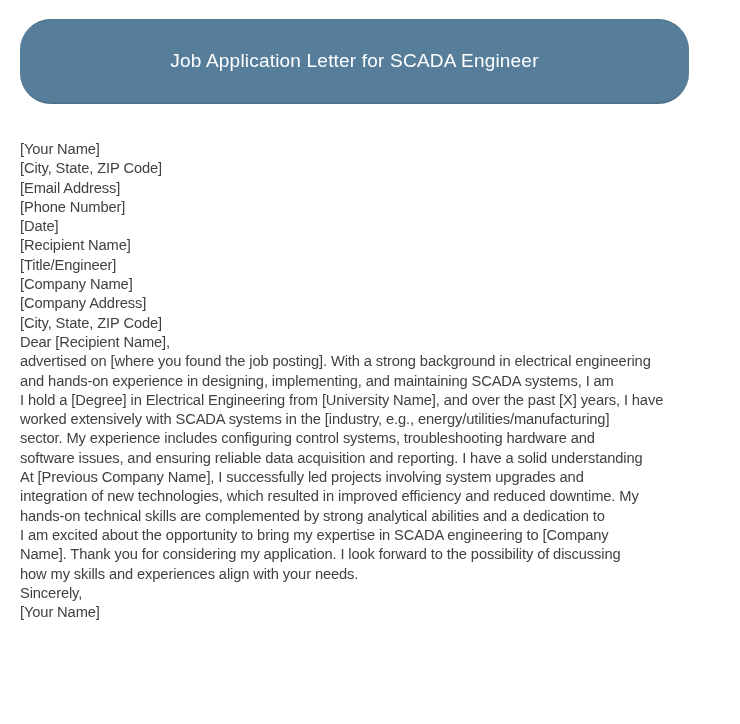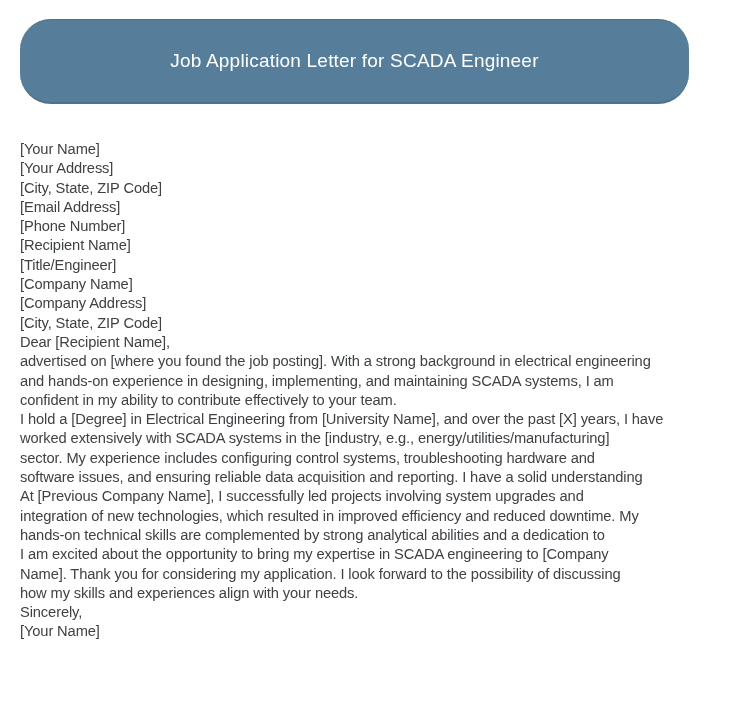--- a/index.html
+++ b/index.html
@@ -55,33 +55,32 @@
 </style>
 </head>
 <body>
 
 <div class="banner">
   <h1>Job Application Letter for SCADA Engineer</h1>
 </div>
 
 <div class="letter">
   <div class="ln">[Your Name]</div>
-  <div class="ln">[Your Address]</div>
   <div class="ln">[City, State, ZIP Code]</div>
   <div class="ln">[Email Address]</div>
   <div class="ln">[Phone Number]</div>
+  <div class="ln">[Date]</div>
   <div class="ln">[Recipient Name]</div>
   <div class="ln">[Title/Engineer]</div>
   <div class="ln">[Company Name]</div>
   <div class="ln">[Company Address]</div>
   <div class="ln">[City, State, ZIP Code]</div>
   <div class="ln">Dear [Recipient Name],</div>
   <div class="ln">advertised on [where you found the job posting]. With a strong background in electrical engineering</div>
   <div class="ln">and hands-on experience in designing, implementing, and maintaining SCADA systems, I am</div>
-  <div class="ln">confident in my ability to contribute effectively to your team.</div>
   <div class="ln">I hold a [Degree] in Electrical Engineering from [University Name], and over the past [X] years, I have</div>
   <div class="ln">worked extensively with SCADA systems in the [industry, e.g., energy/utilities/manufacturing]</div>
   <div class="ln">sector. My experience includes configuring control systems, troubleshooting hardware and</div>
   <div class="ln">software issues, and ensuring reliable data acquisition and reporting. I have a solid understanding</div>
   <div class="ln">At [Previous Company Name], I successfully led projects involving system upgrades and</div>
   <div class="ln">integration of new technologies, which resulted in improved efficiency and reduced downtime. My</div>
   <div class="ln">hands-on technical skills are complemented by strong analytical abilities and a dedication to</div>
   <div class="ln">I am excited about the opportunity to bring my expertise in SCADA engineering to [Company</div>
   <div class="ln">Name]. Thank you for considering my application. I look forward to the possibility of discussing</div>
   <div class="ln">how my skills and experiences align with your needs.</div>

